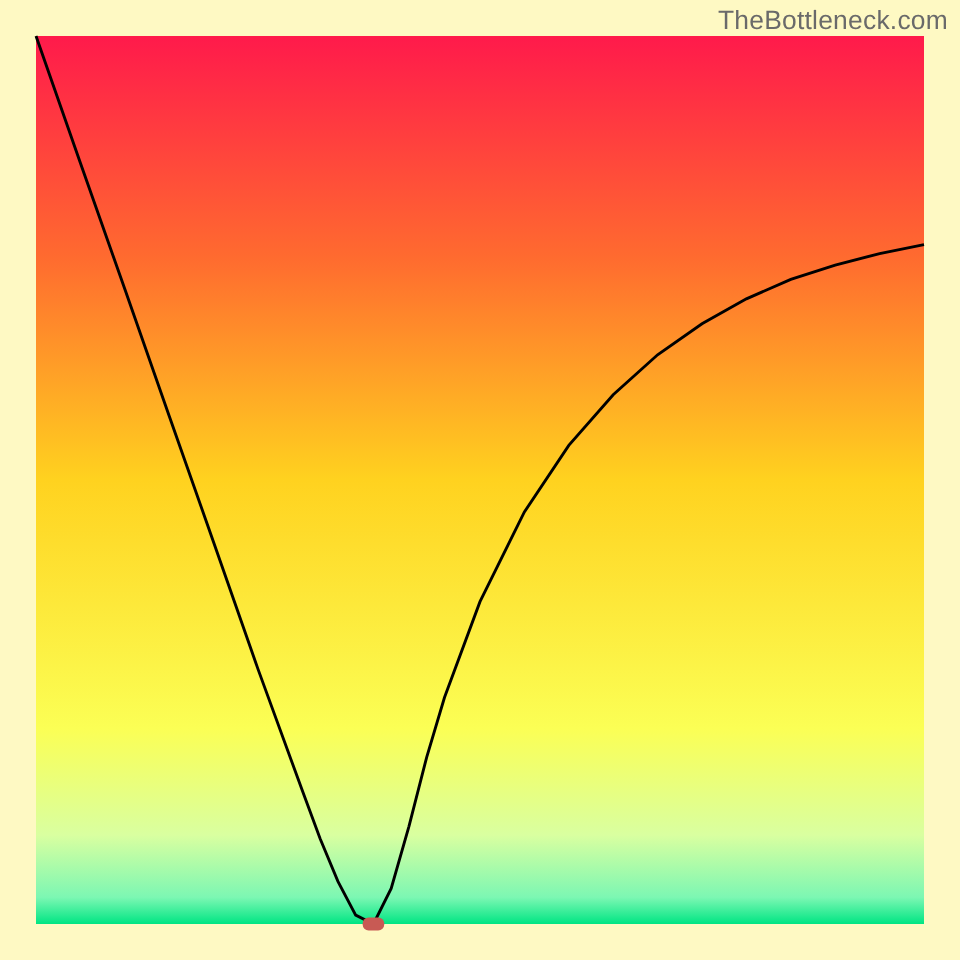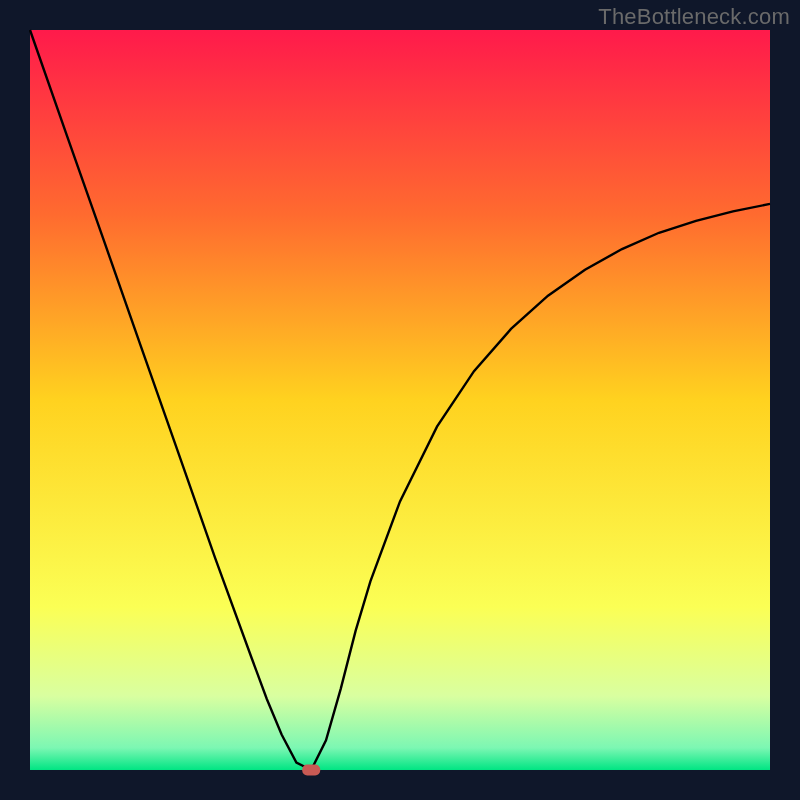--- a/index.html
+++ b/index.html
@@ -8,21 +8,21 @@
     width: 800px;
     height: 800px;
     background: #000;
     overflow: hidden;
     font-family: Arial, Helvetica, sans-serif;
   }
   .stage {
     position: relative;
     width: 800px;
     height: 800px;
-    background: #0f172a;
+    background: #fef9c3;
   }
   .watermark {
     position: absolute;
     top: 4px;
     right: 10px;
     color: #6a6a6a;
     font-size: 22px;
     font-weight: 500;
     letter-spacing: 0.2px;
     z-index: 5;

